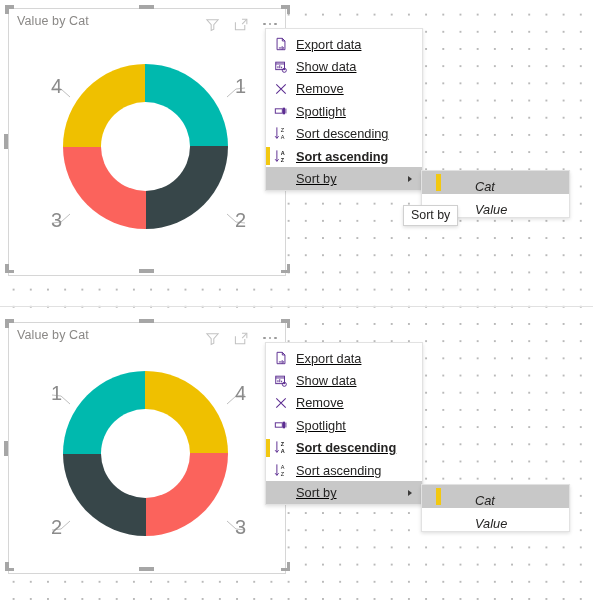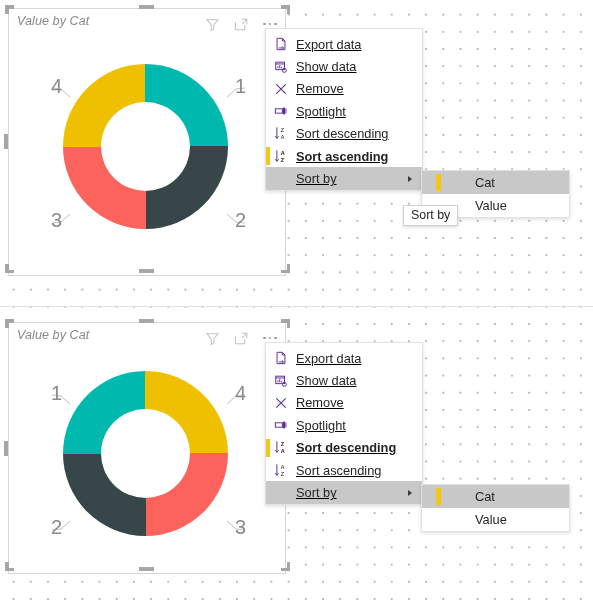--- a/index.html
+++ b/index.html
@@ -37,21 +37,20 @@
     box-sizing: border-box;
   }
   .visual-title {
     position: absolute;
     left: 8px;
     top: 5px;
     font-size: 12.5px;
     color: #8a8886;
     letter-spacing: .1px;
     white-space: nowrap;
-    font-style: italic;
   }
 
   
   .visual-header-icons {
     position: absolute;
     right: 6px;
     top: 6px;
     display: flex;
     align-items: center;
     gap: 11px;
@@ -180,27 +179,28 @@
     position: absolute;
     background: #ffffff;
     border: 1px solid #e2e2e2;
     box-shadow: 0 1.6px 3.6px rgba(0,0,0,0.13), 0 0.3px 0.9px rgba(0,0,0,0.10);
     box-sizing: border-box;
     z-index: 60;
   }
   .sub-item {
     position: relative;
     display: flex;
-    align-items: center;
+    align-items: flex-end;
     height: 23px;
     padding-left: 53px;
     font-size: 12.8px;
     color: #252423;
     box-sizing: border-box;
     white-space: nowrap;
+    font-style: italic;
   }
   .sub-item.highlight { background: #c8c8c8; }
   .sub-item.selected::before {
     content: "";
     position: absolute;
     left: 14px;
     top: 3px;
     bottom: 3px;
     width: 4.5px;
     background: #f2c811;

